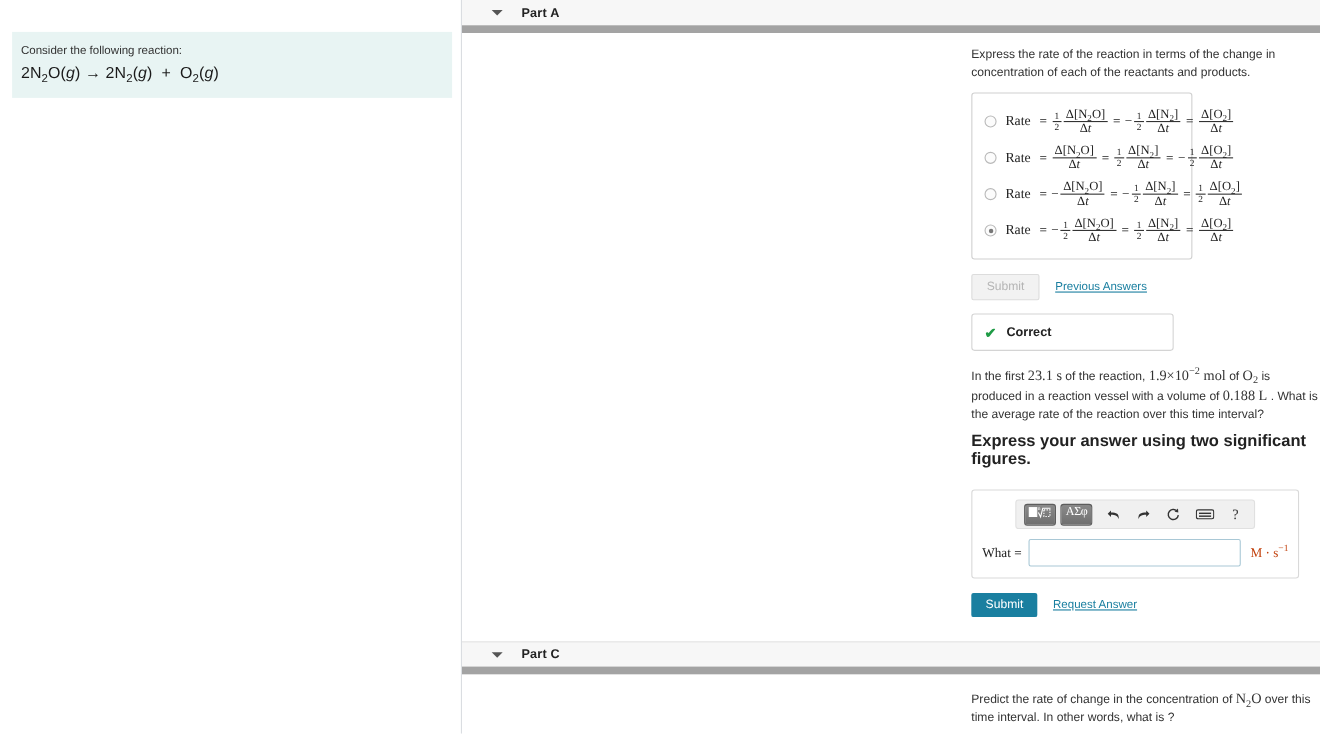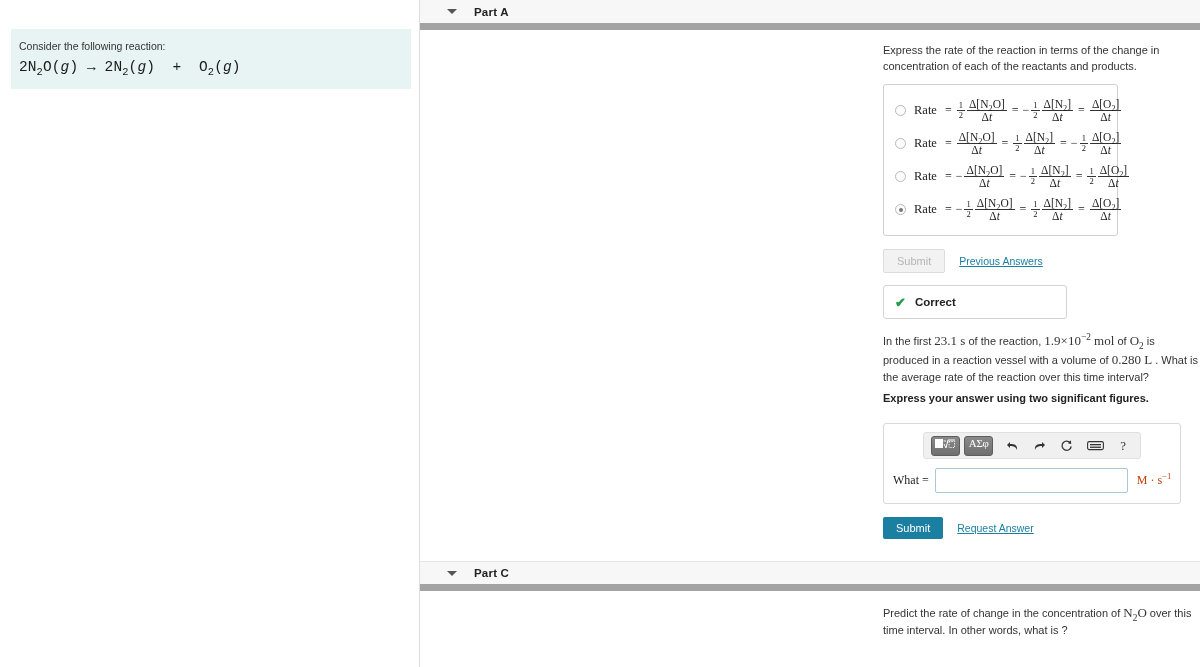--- a/index.html
+++ b/index.html
@@ -29,21 +29,21 @@
     padding: 11px 12px 14px 8px;
     min-height: 42px;
   }
   .problem-intro {
     font-size: 10.5px;
     color: #333;
     margin-bottom: 5px;
     line-height: 1.3;
   }
   .problem-eq {
-    font-family: Liberation Mono, monospace;
+    font-family: Liberation Sans, sans-serif;
     font-size: 14.5px;
     color: #1a1a1a;
     letter-spacing: .1px;
   }
 
   
   .right-panel {
     flex: 1;
     height: 667px;
     background: #ffffff;
@@ -80,31 +80,31 @@
 
   .qtext {
     font-size: 11px;
     color: #333;
     line-height: 1.45;
     margin-bottom: 0;
   }
   .qtext .sf { font-family: "Liberation Serif", serif; font-size: 13px; }
   .instruct {
     font-weight: bold;
-    font-size: 11px;
+    font-size: 15px;
     color: #222;
     margin-top: 6px;
     margin-bottom: 10px;
   }
 
   
   .choice-box {
     border: 1px solid #d0d0d0;
     border-radius: 3px;
-    width: 235px;
+    width: 201px;
     padding: 9px 10px 9px 9px;
     background: #fff;
     margin-top: 9px;
   }
   .choice {
     display: flex;
     align-items: center;
     padding: 4px 0 4px 2px;
     cursor: pointer;
   }
@@ -426,21 +426,21 @@
 
         <div class="feedback">
           <span class="check">✔</span>
           <span class="feedback-text">Correct</span>
         </div>
       </div>
     </div>
 
     <div class="part-body">
       <div class="part-body-inner">
-        <div class="qtext">In the first <span class="sf">23.1 s</span> of the reaction, <span class="sf">1.9×10<sup>−2</sup> mol</span> of <span class="sf">O<sub>2</sub></span> is produced in a reaction vessel with a volume of <span class="sf">0.280 L</span> . What is the average rate of the reaction over this time interval?</div>
+        <div class="qtext">In the first <span class="sf">23.1 s</span> of the reaction, <span class="sf">1.9×10<sup>−2</sup> mol</span> of <span class="sf">O<sub>2</sub></span> is produced in a reaction vessel with a volume of <span class="sf">0.188 L</span> . What is the average rate of the reaction over this time interval?</div>
         <div class="instruct">Express your answer using two significant figures.</div>
 
         <div class="answer-box">
           <div class="toolbar">
             <div class="tb-btn">
               <svg width="21" height="13" viewBox="0 0 21 13">
                 <rect x="0.5" y="2.5" width="7" height="8" fill="#fff" stroke="#fff"></rect>
                 <text x="8.5" y="5" font-size="5" fill="#fff" font-family="serif">n</text>
                 <path d="M9 7 L11 11 L13 3 L20 3" stroke="#fff" fill="none" stroke-width="1"></path>
                 <rect x="14" y="4.5" width="5.5" height="6" fill="none" stroke="#fff" stroke-dasharray="1.2 1.2"></rect>

